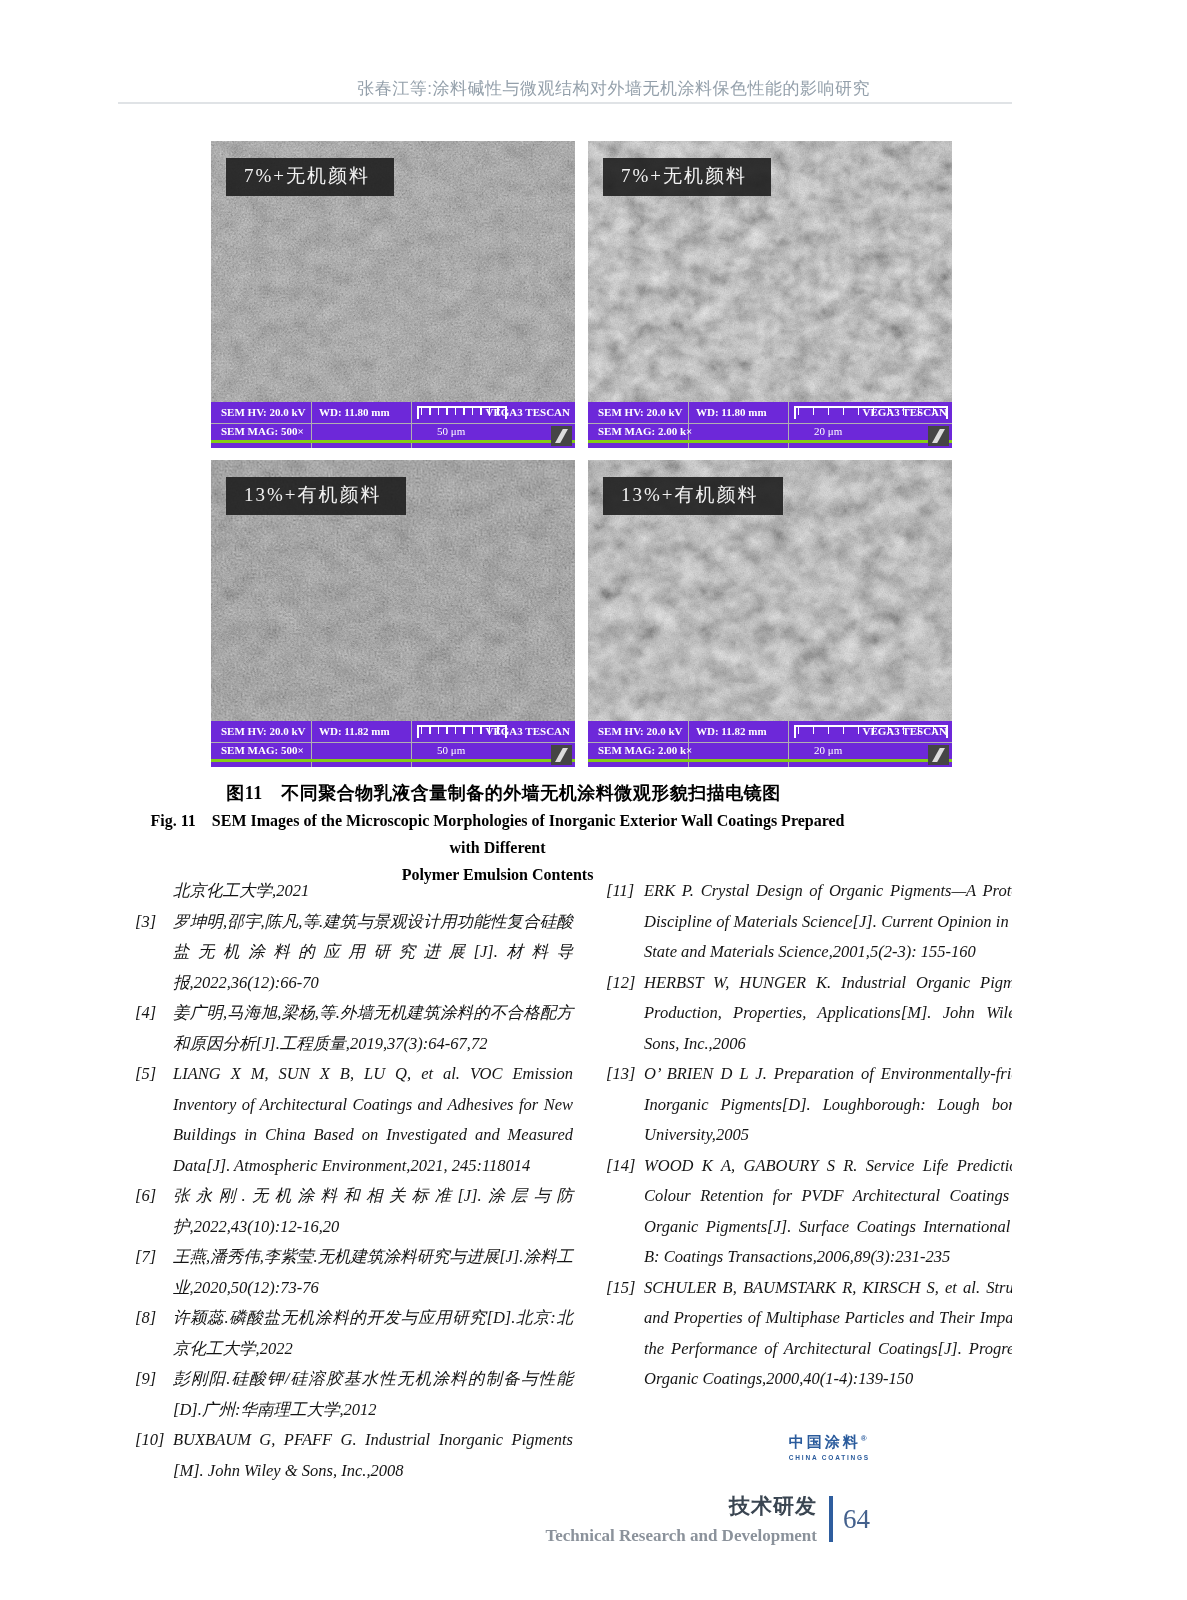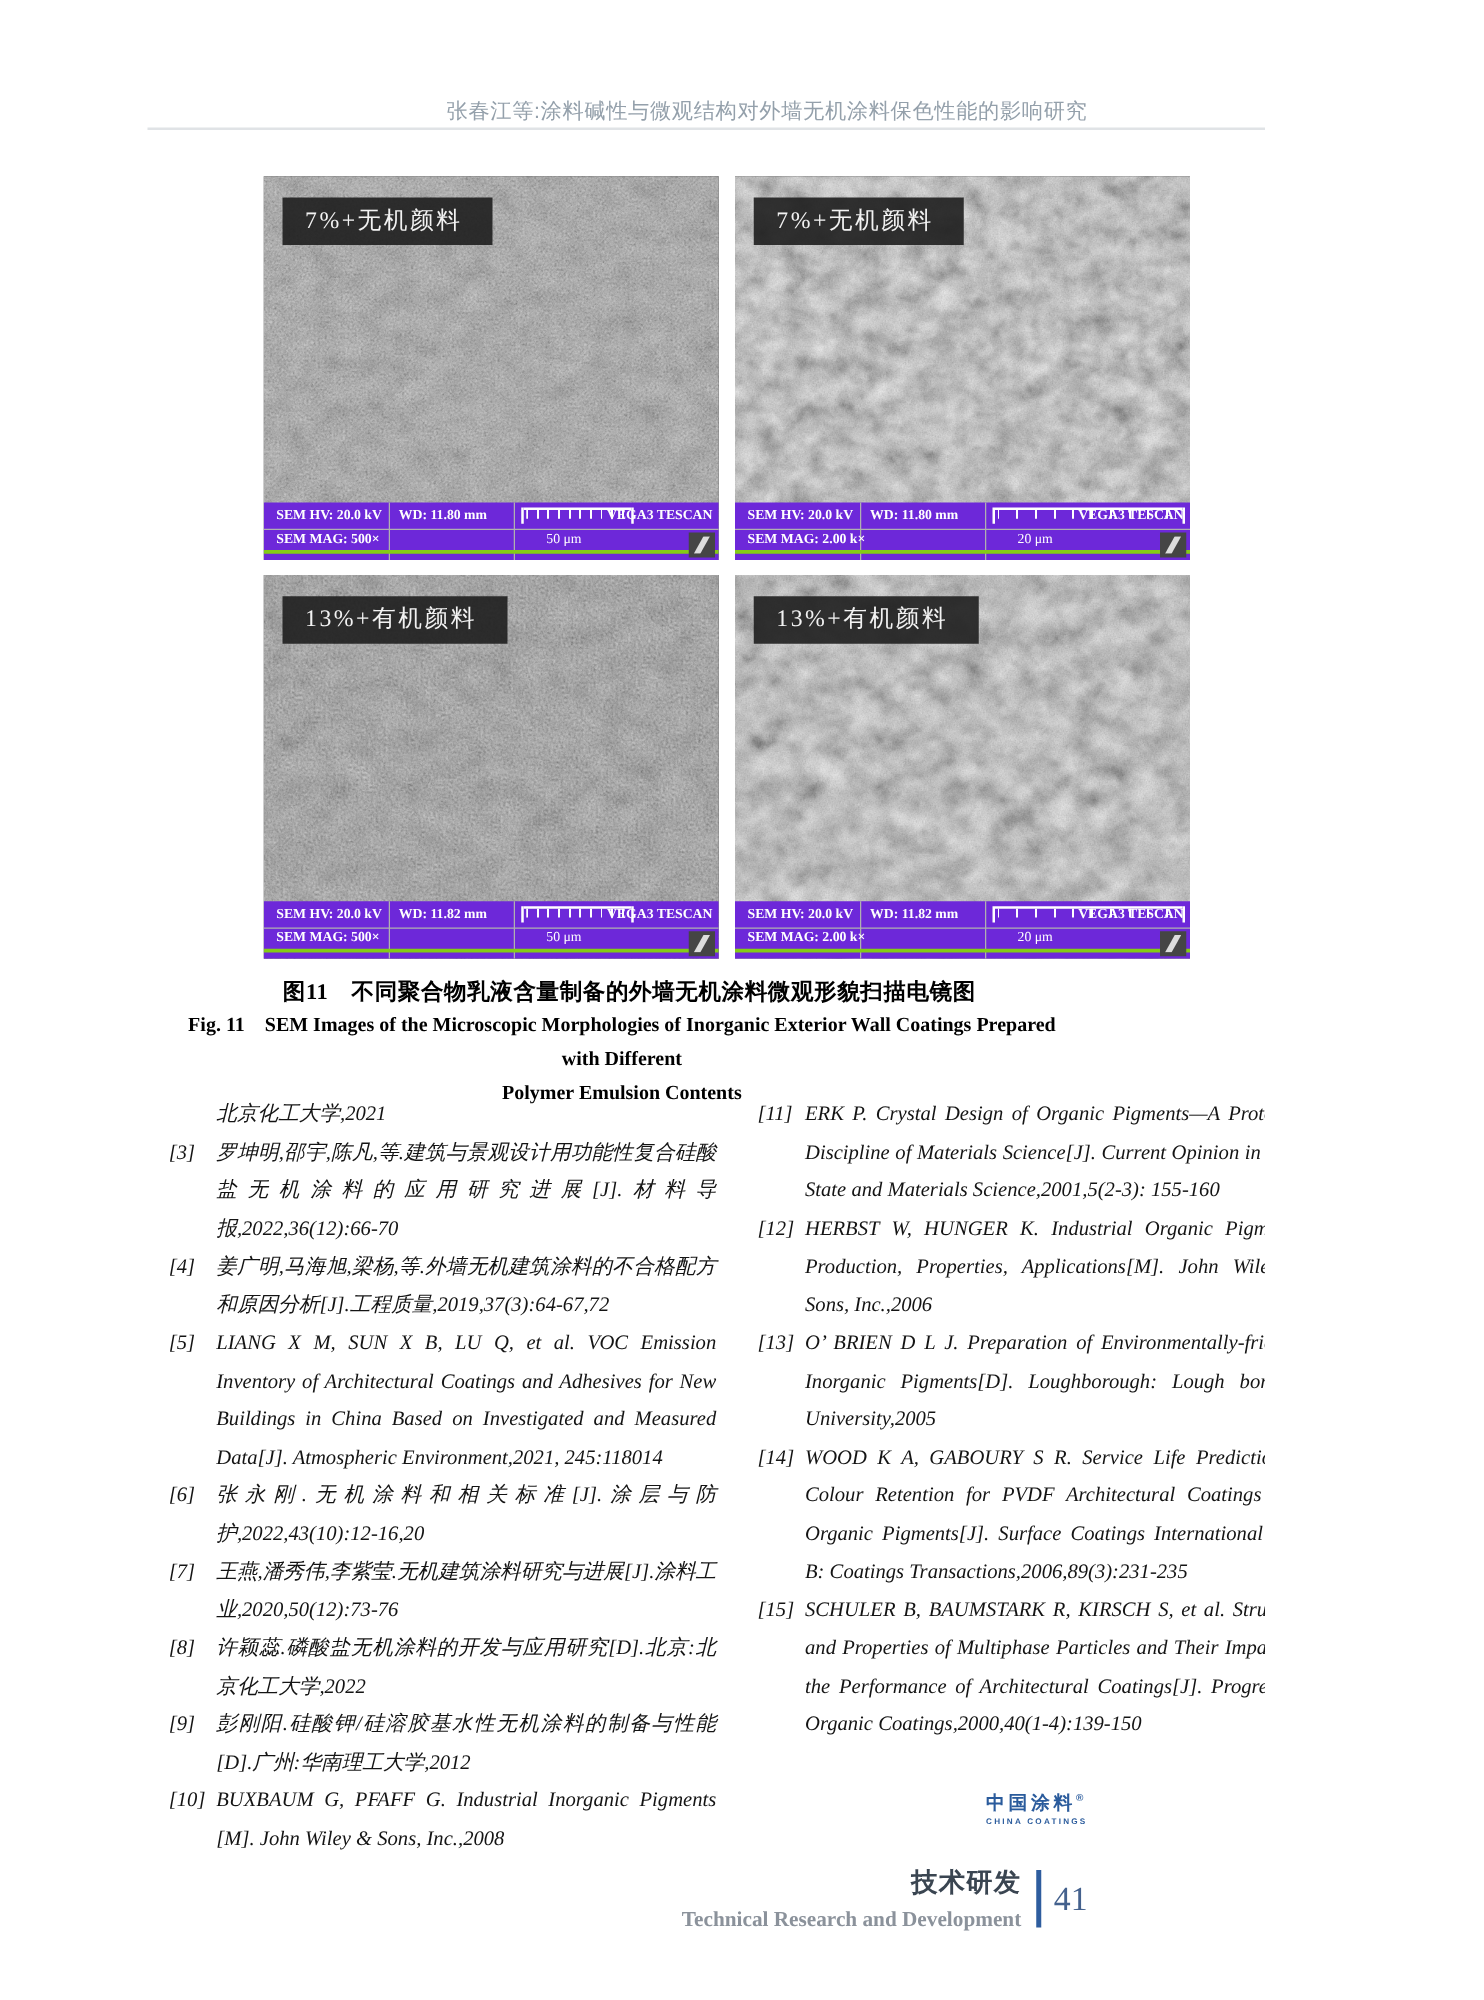--- a/index.html
+++ b/index.html
@@ -292,16 +292,16 @@
     <div class="brand-zh"><span>中国涂料</span><span class="brand-sup">®</span></div>
     <div class="brand-en">CHINA COATINGS</div>
   </div>
 
   <div class="footer">
     <div class="f-text">
       <div class="f-zh">技术研发</div>
       <div class="f-en">Technical Research and Development</div>
     </div>
     <div class="f-bar"></div>
-    <div class="f-num">41</div>
+    <div class="f-num">64</div>
   </div>
 
 </div>
 
 </body></html>

